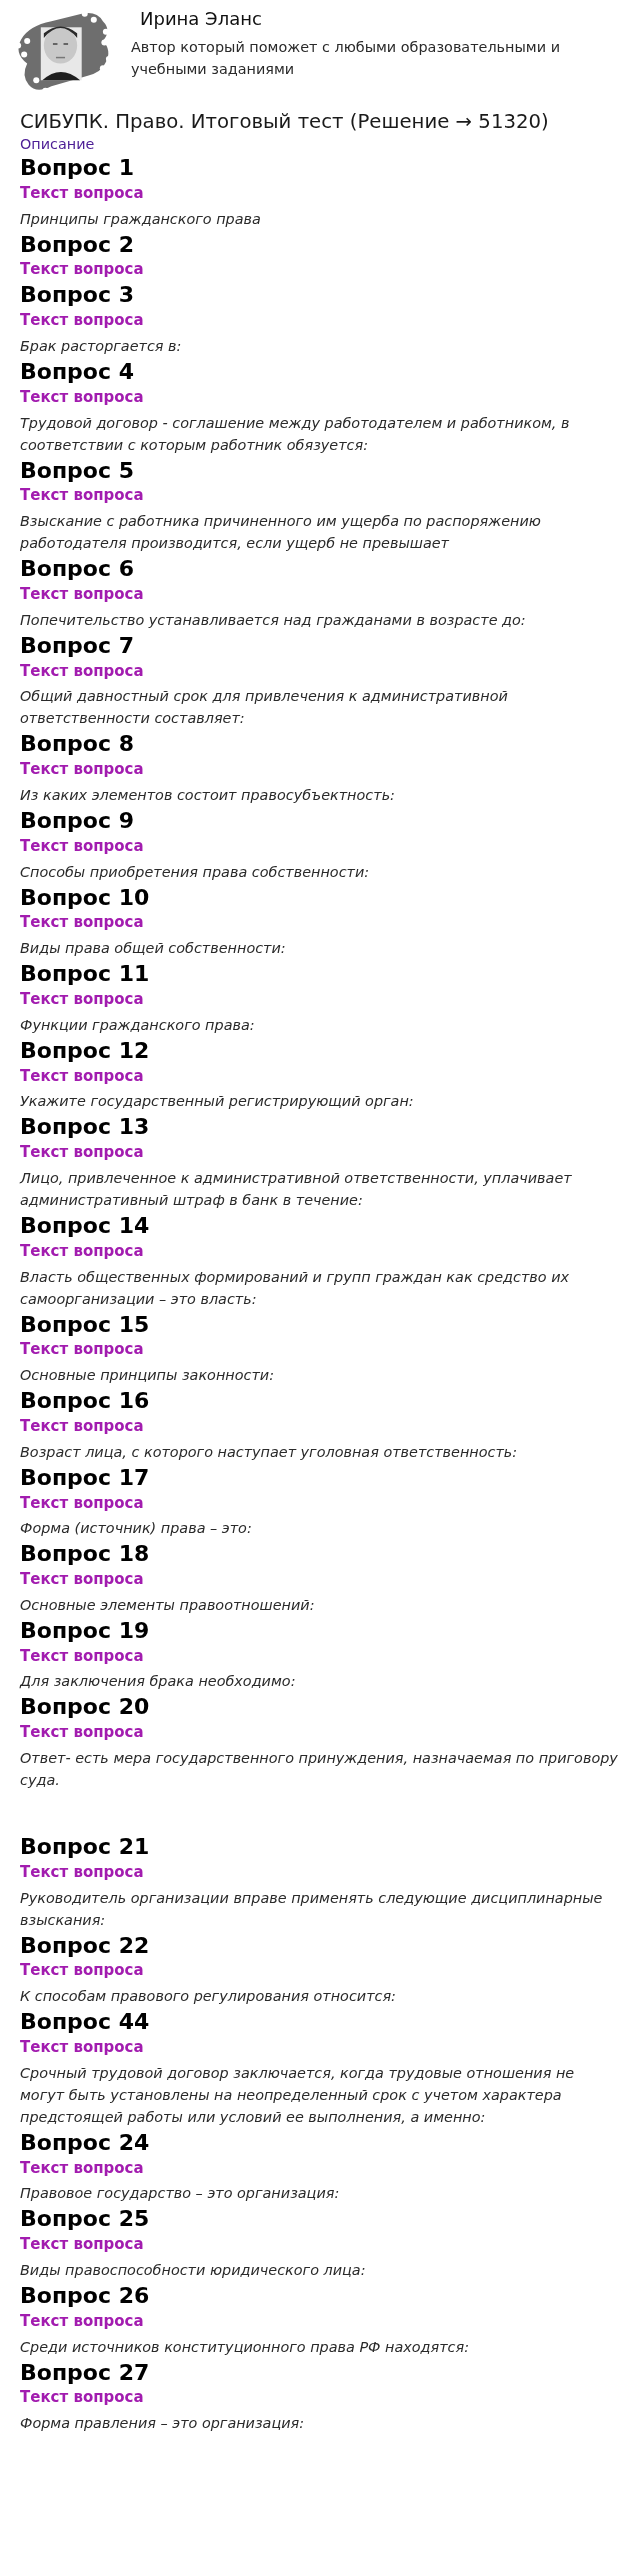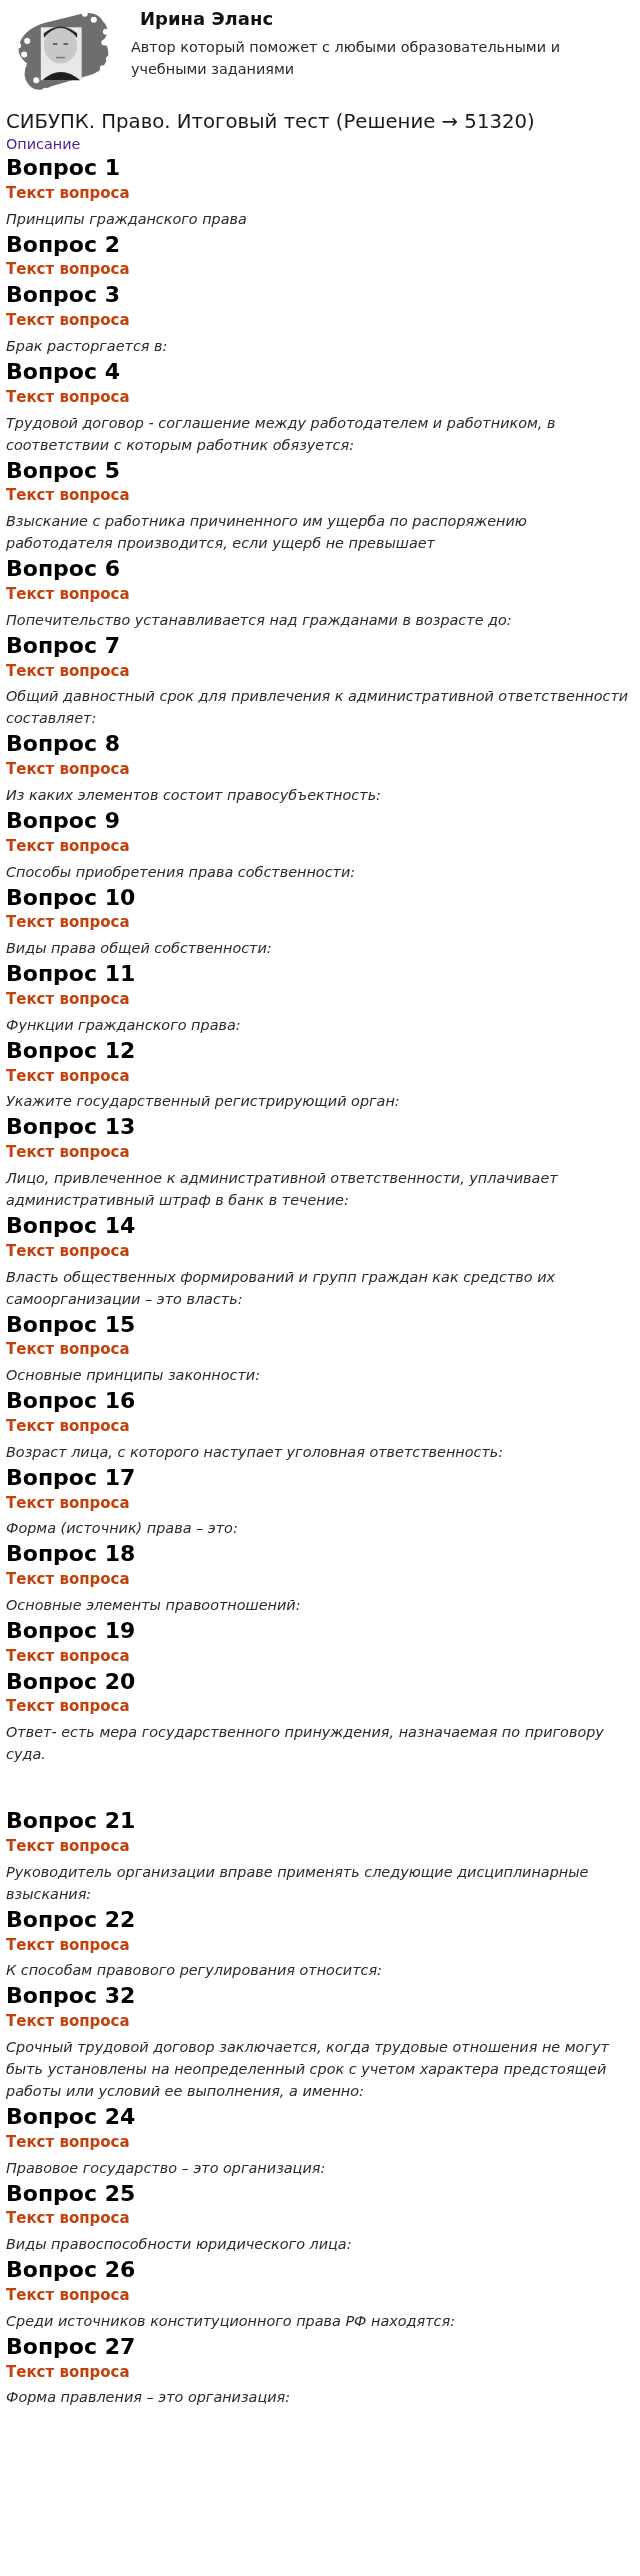--- a/index.html
+++ b/index.html
@@ -21,37 +21,37 @@
     left: 6px;
     top: 3px;
     width: 109px;
     height: 94px;
   }
   .author-name {
     position: absolute;
     left: 140px;
     top: 6.8px;
     font-size: 18px;
-    font-weight: bold;
+    font-weight: normal;
     line-height: 23px;
     color: #111;
     margin: 0;
   }
   .author-desc {
     position: absolute;
     left: 131px;
     top: 36px;
     width: 454px;
     font-size: 14.4px;
     line-height: 22px;
     color: #2a2a2a;
     margin: 0;
   }
   .content {
-    padding: 0 6px;
+    padding: 0 20px;
   }
   .page-title {
     font-size: 19.7px;
     font-weight: normal;
     line-height: 26px;
     margin: 9px 0 0 0;
     color: #1a1a1a;
   }
   .desc-label {
     font-size: 14.4px;
@@ -70,21 +70,21 @@
     font-weight: bold;
     line-height: 23px;
     margin: 3px 0 0 0;
     color: #000000;
   }
   .q-label {
     font-size: 15px;
     font-weight: bold;
     line-height: 21px;
     margin: 3.8px 0 0 0;
-    color: #c2410c;
+    color: #a21caf;
   }
   .q-text {
     font-size: 14.4px;
     line-height: 22px;
     margin: 3.8px 0 3px 0;
     color: #2a2a2a;
     font-style: italic;
   }
 </style>
 </head>
@@ -207,38 +207,39 @@
     <p class="q-text">Форма (источник) права – это:</p>
   </div>
       <div class="question">
     <h3 class="q-heading">Вопрос 18</h3>
     <h4 class="q-label">Текст вопроса</h4>
     <p class="q-text">Основные элементы правоотношений:</p>
   </div>
       <div class="question">
     <h3 class="q-heading">Вопрос 19</h3>
     <h4 class="q-label">Текст вопроса</h4>
+    <p class="q-text">Для заключения брака необходимо:</p>
   </div>
       <div class="question">
     <h3 class="q-heading">Вопрос 20</h3>
     <h4 class="q-label">Текст вопроса</h4>
     <p class="q-text">Ответ- есть мера государственного принуждения, назначаемая по приговору суда.</p>
   </div>
       <div class="question extra-gap">
     <h3 class="q-heading">Вопрос 21</h3>
     <h4 class="q-label">Текст вопроса</h4>
     <p class="q-text">Руководитель организации вправе применять следующие дисциплинарные взыскания:</p>
   </div>
       <div class="question">
     <h3 class="q-heading">Вопрос 22</h3>
     <h4 class="q-label">Текст вопроса</h4>
     <p class="q-text">К способам правового регулирования относится:</p>
   </div>
       <div class="question">
-    <h3 class="q-heading">Вопрос 32</h3>
+    <h3 class="q-heading">Вопрос 44</h3>
     <h4 class="q-label">Текст вопроса</h4>
     <p class="q-text">Срочный трудовой договор заключается, когда трудовые отношения не могут быть установлены на неопределенный срок с учетом характера предстоящей работы или условий ее выполнения, а именно:</p>
   </div>
       <div class="question">
     <h3 class="q-heading">Вопрос 24</h3>
     <h4 class="q-label">Текст вопроса</h4>
     <p class="q-text">Правовое государство – это организация:</p>
   </div>
       <div class="question">
     <h3 class="q-heading">Вопрос 25</h3>

